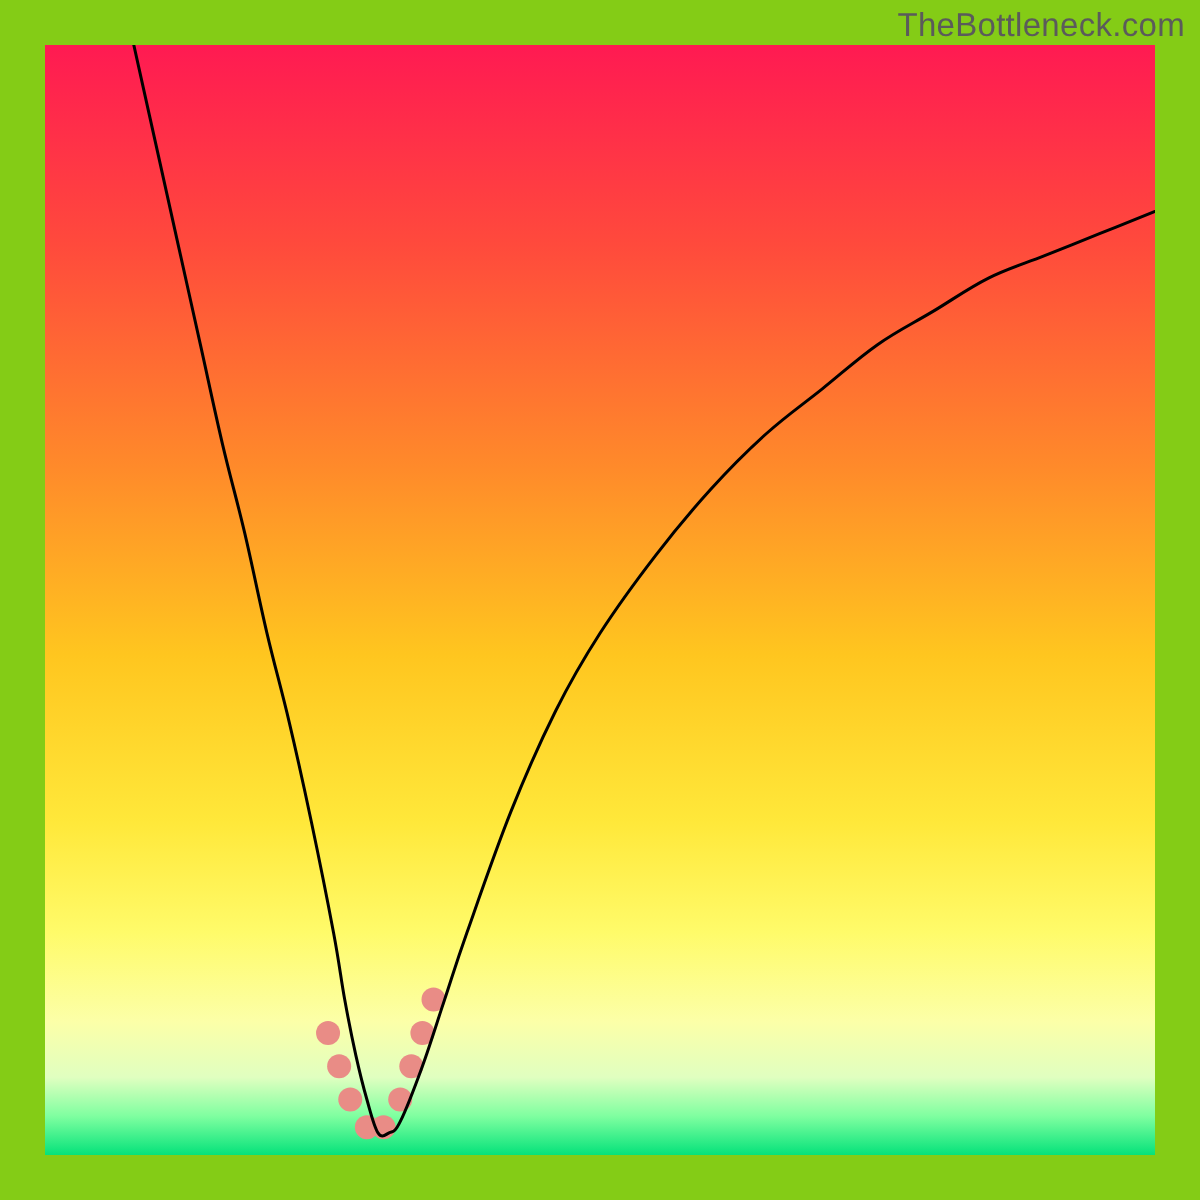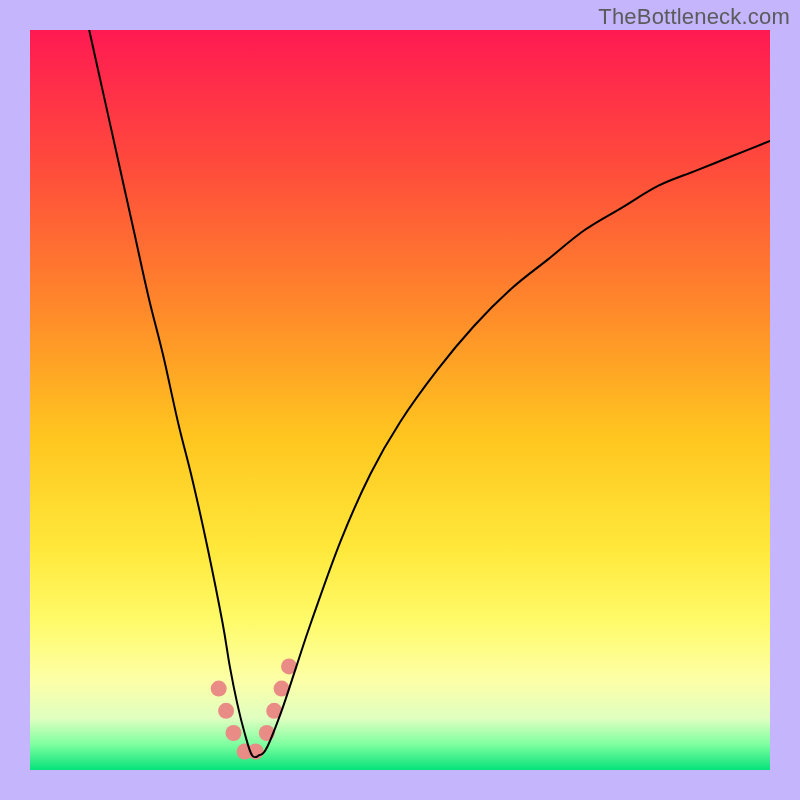--- a/index.html
+++ b/index.html
@@ -8,21 +8,21 @@
     width: 800px;
     height: 800px;
     overflow: hidden;
     background: #000;
     font-family: Arial, Helvetica, sans-serif;
   }
   .stage {
     position: relative;
     width: 800px;
     height: 800px;
-    background: #c4b5fd;
+    background: #84cc16;
   }
   .plot {
     position: absolute;
     left: 30px;
     top: 30px;
     width: 740px;
     height: 740px;
     overflow: hidden;
   }
   .gradient {

